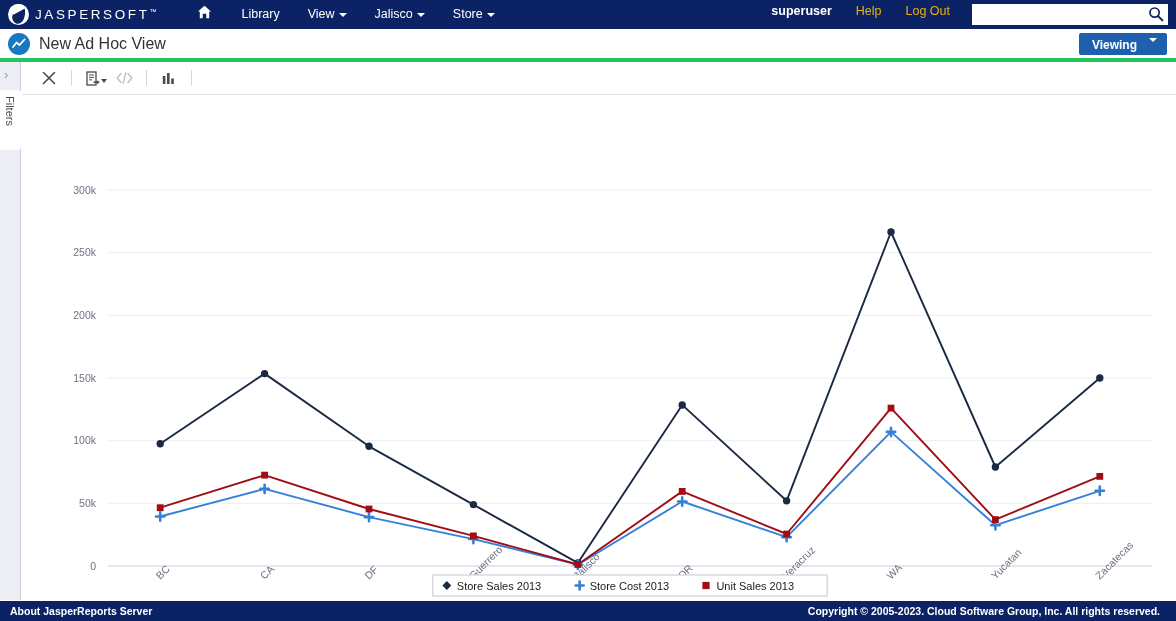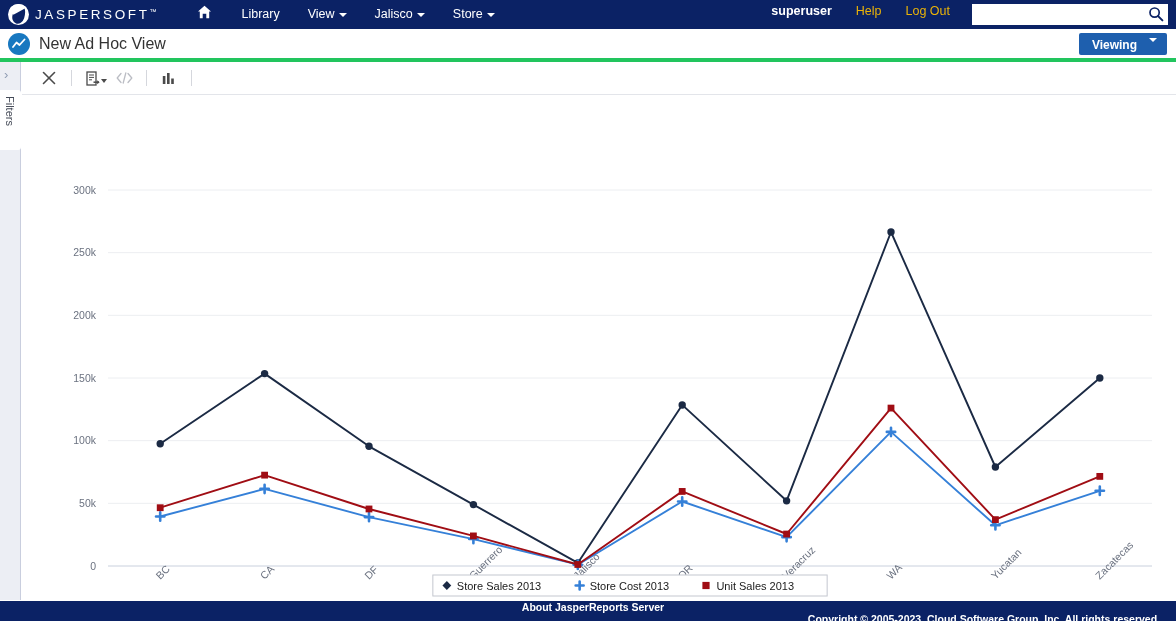--- a/index.html
+++ b/index.html
@@ -162,21 +162,21 @@
   .xtick { font-size: 10.5px; fill: #6b7280; font-family: "Liberation Sans", sans-serif; }
   .gridline { stroke: #eceef1; stroke-width: 1; }
   .axisline { stroke: #c9d0dd; stroke-width: 1; }
   .legend-text { font-size: 11px; fill: #1a1a1a; font-family: "Liberation Sans", sans-serif; }
 
   
   .footer {
     position: absolute; bottom: 0; left: 0;
     width: 1176px; height: 20px;
     background: #0b2265;
-    display: flex; align-items: center; flex-direction: column;
+    display: flex; align-items: center;
   }
   .footer-left {
     color: #ffffff; font-size: 10.5px; font-weight: bold;
     padding-left: 10px; cursor: pointer;
   }
   .footer-right {
     margin-left: auto; color: #ffffff; font-size: 10.5px;
     font-weight: bold; padding-right: 16px;
   }
   .footer-gap {

